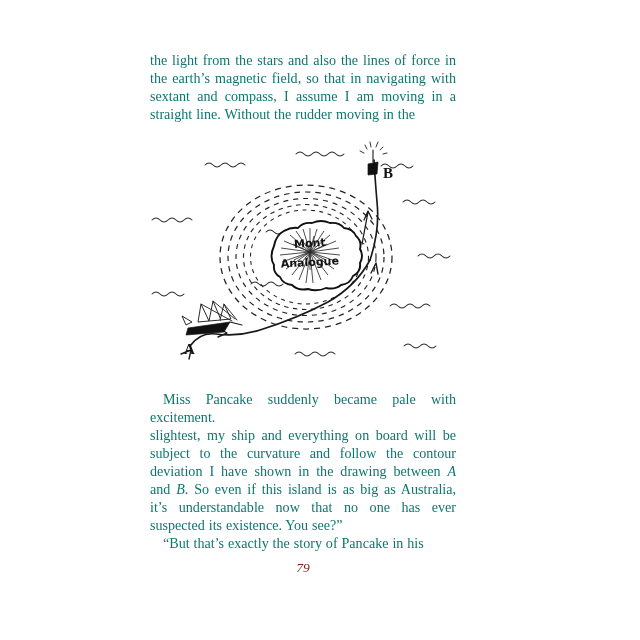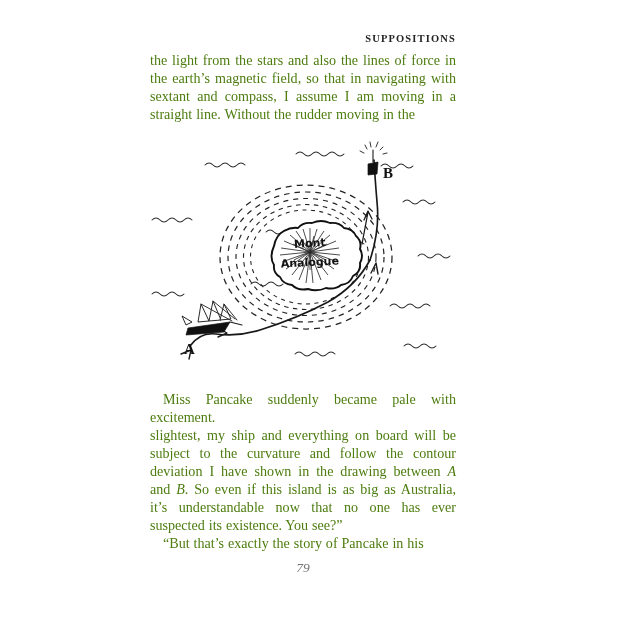--- a/index.html
+++ b/index.html
@@ -38,21 +38,21 @@
     font-weight: 600;
   }
 
   
   .textblock {
     position: absolute;
     left: 150px;
     width: 306px;
     font-size: 14.1px;
     line-height: 18.05px;
-    color: #4d7c0f;
+    color: #0f766e;
     text-align: justify;
     text-align-last: left;
     word-spacing: 0.4px;
   }
   .textblock-top { top: 51px; }
   .textblock-bottom { top: 390px; }
 
   .para { margin: 0; }
   .para.indent { text-indent: 13px; }
   .para.flush { text-indent: 0; }
@@ -62,21 +62,21 @@
 
   
   .folio {
     position: absolute;
     left: 150px;
     top: 560px;
     width: 306px;
     text-align: center;
     font-size: 13.5px;
     font-style: italic;
-    color: #737373;
+    color: #7f1d1d;
   }
 
   
   .illustration {
     position: absolute;
     left: 140px;
     top: 132px;
     width: 360px;
     height: 245px;
   }
@@ -104,21 +104,20 @@
     font-family: "DejaVu Sans", sans-serif;
     font-weight: 700;
     fill: #141414;
   }
 </style>
 </head>
 <body>
 
 <div class="page">
 
-  <div class="running-head">SUPPOSITIONS</div>
 
   <div class="textblock textblock-top">
       <p class="para flush"><span>the light from the stars and also the lines of force in the earth’s magnetic field, so that in navigating with sextant and compass, I assume I am moving in a straight line. Without the rudder moving in the</span></p>
     </div>
 
   <div class="illustration">
     <svg viewBox="0 0 360 245" xmlns="http://www.w3.org/2000/svg">
 
       <g>
         <path class="wave" d="M65 33 q4 -4 8 0 q4 4 8 0 q4 -4 8 0 q4 4 8 0 q4 -4 8 0"></path>

